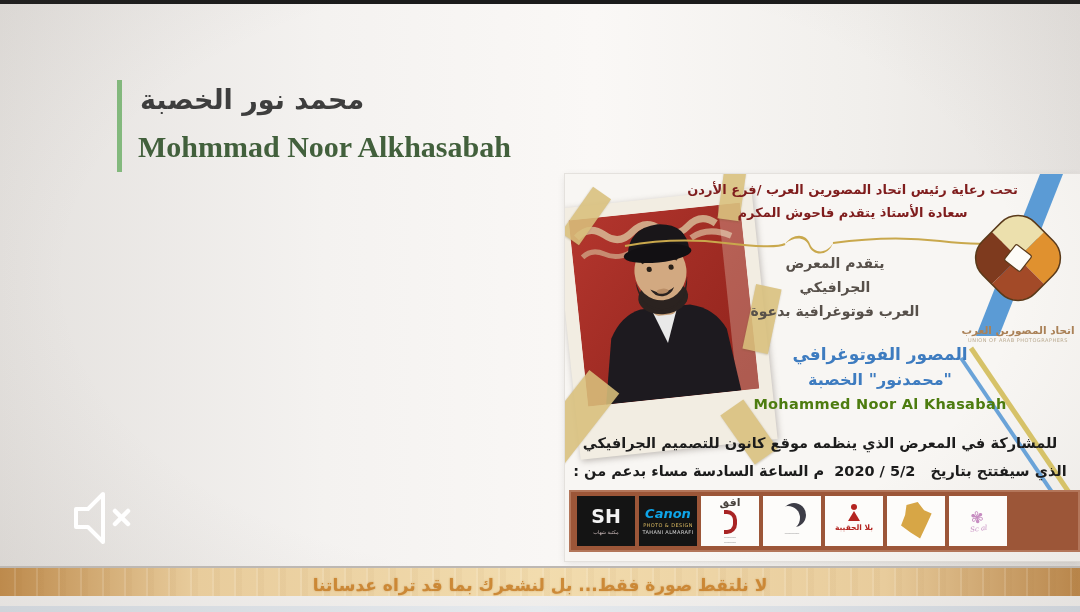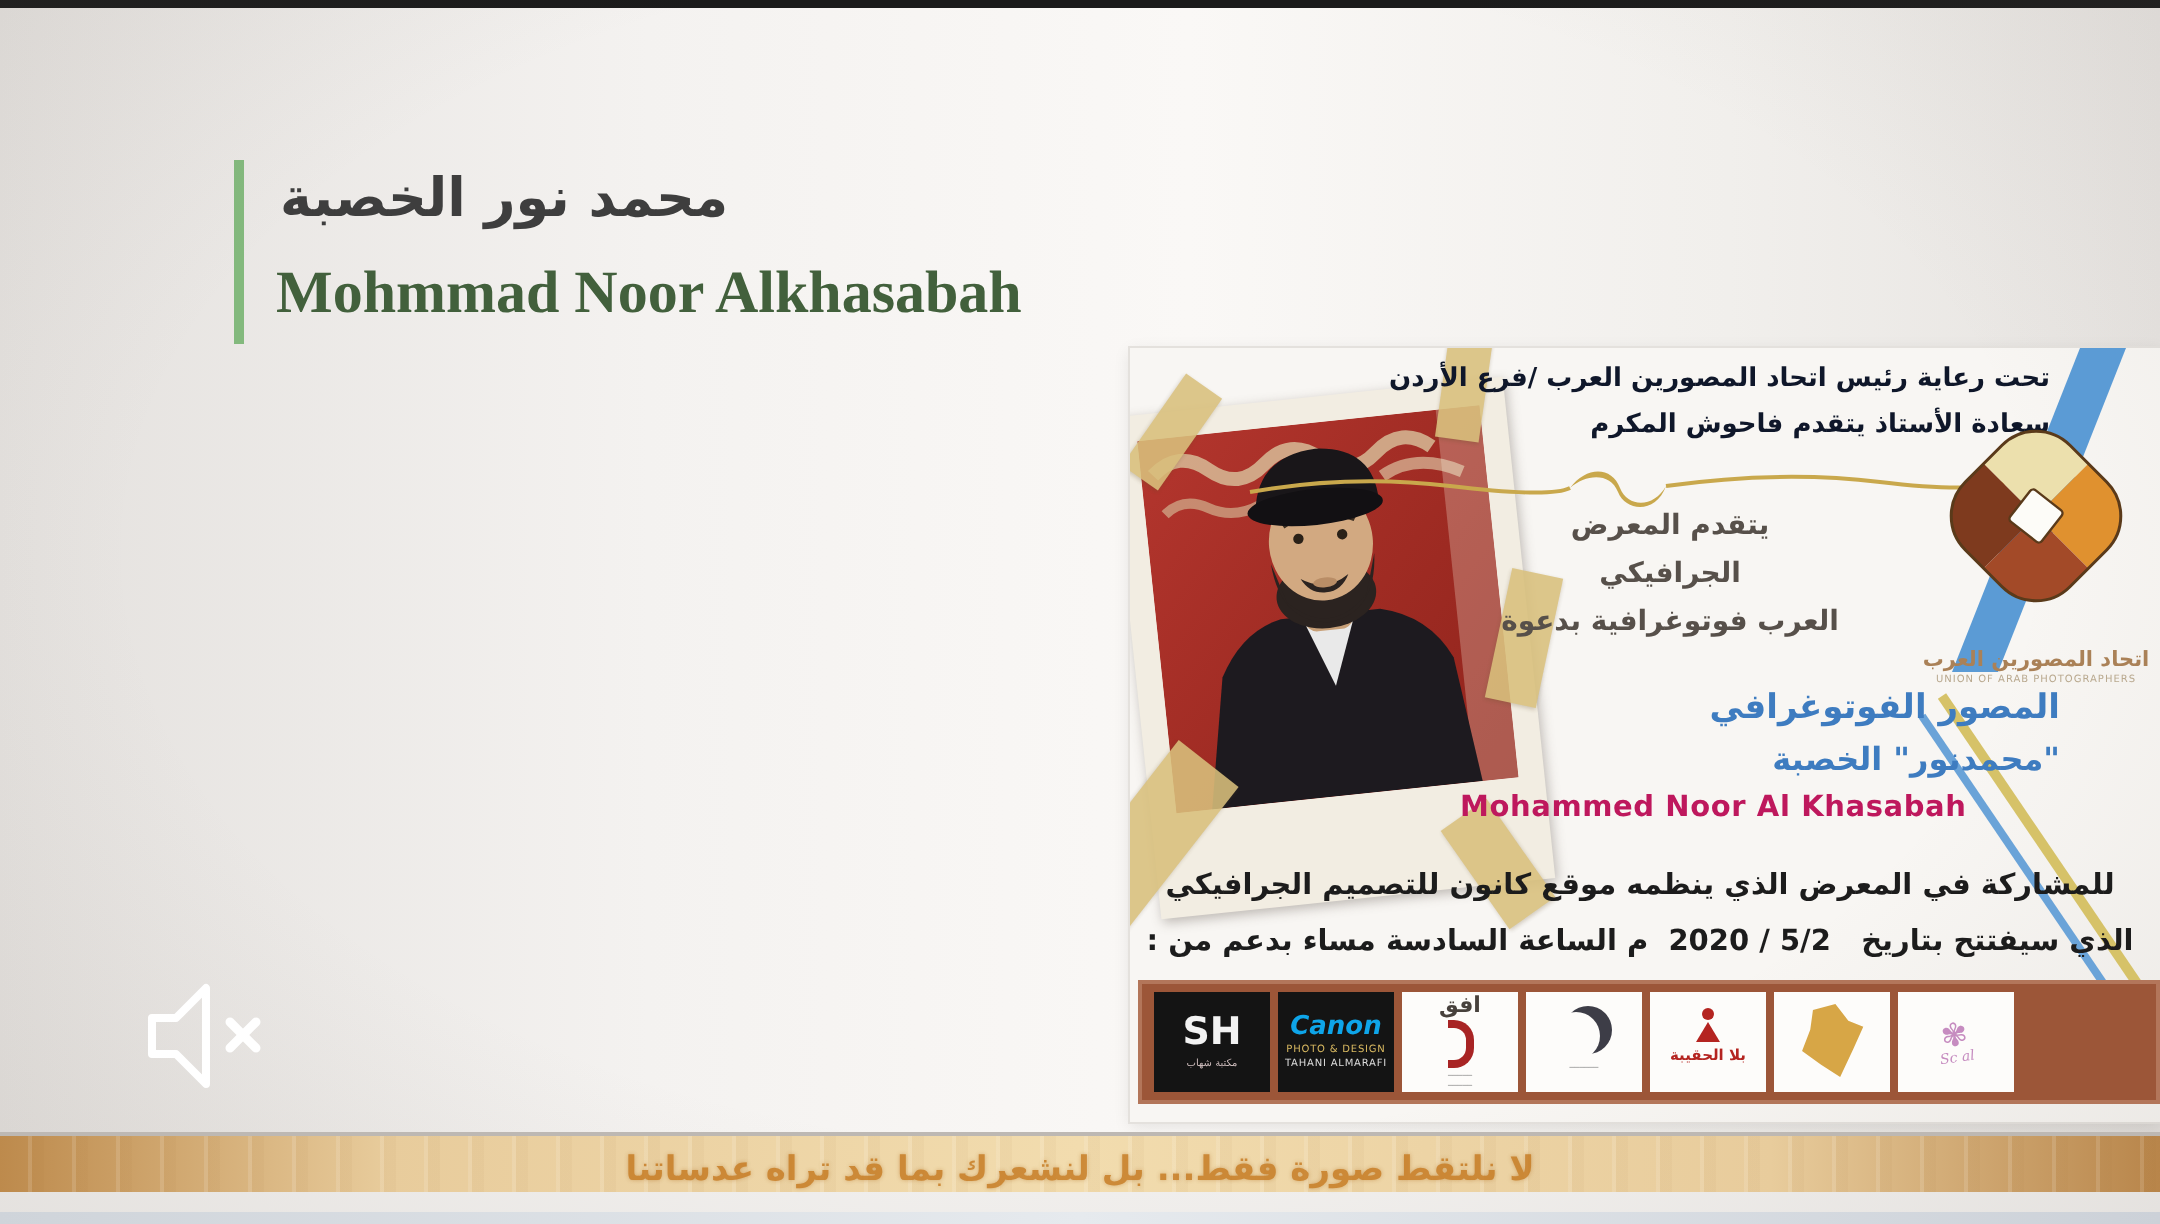--- a/index.html
+++ b/index.html
@@ -12,38 +12,38 @@
          background:radial-gradient(ellipse at 50% 45%,rgba(0,0,0,0) 62%,rgba(110,100,90,.10) 100%);}
   
   .green-bar{position:absolute;left:117px;top:76px;width:5px;height:92px;background:#83b97d;}
   .title-ar{position:absolute;left:140px;top:80px;font-size:27px;font-weight:bold;color:#3e3e3e;
             white-space:nowrap;letter-spacing:.5px;}
   .title-en{position:absolute;left:138px;top:126px;font-family:"Liberation Serif",serif;
             font-size:30px;font-weight:bold;color:#42603c;white-space:nowrap;}
   
   .cert{position:absolute;left:565px;top:170px;width:515px;height:387px;background:#f8f6f3;
         overflow:hidden;box-shadow:0 0 0 1px #e4e1dd,0 2px 8px rgba(0,0,0,.10);}
-  .patron{position:absolute;left:115px;top:4px;width:345px;direction:rtl;
-          color:#0f172a;font-size:13px;font-weight:bold;line-height:1.8;z-index:3;}
+  .patron{position:absolute;left:115px;top:4px;width:345px;text-align:center;direction:rtl;
+          color:#7f1d1d;font-size:13px;font-weight:bold;line-height:1.8;z-index:3;}
   .divider{position:absolute;left:55px;top:55px;z-index:2;}
   .org-logo{position:absolute;left:398px;top:32px;z-index:3;}
   .org-cap{position:absolute;left:388px;top:150px;width:130px;text-align:center;direction:rtl;
            color:#aa8157;font-size:10.5px;font-weight:bold;z-index:3;line-height:1.2;}
   .org-cap .en{display:block;direction:ltr;font-size:5px;font-weight:normal;color:#b9a98f;letter-spacing:.5px;}
   .intro{position:absolute;left:135px;top:78px;width:270px;text-align:center;direction:rtl;
          color:#57504a;font-size:14px;font-weight:bold;line-height:1.7;z-index:3;}
   .polaroid{position:absolute;left:2px;top:24px;width:198px;height:252px;background:#f2ede2;
             transform:rotate(-6deg);box-shadow:1px 2px 6px rgba(80,70,60,.35);z-index:1;
             padding:0;box-sizing:border-box;}
   .polaroid svg{position:absolute;left:13px;top:13px;}
   .tape{position:absolute;background:#d9c07c;opacity:.88;box-shadow:0 1px 2px rgba(100,80,40,.3);z-index:2;}
-  .blue-block{position:absolute;left:165px;top:170px;width:300px;z-index:3;}
+  .blue-block{position:absolute;left:165px;top:170px;width:300px;text-align:center;z-index:3;}
   .blue-block .t1{direction:rtl;color:#3e7cc0;font-size:17px;font-weight:bold;}
   .blue-block .t2{direction:rtl;color:#3e7cc0;font-size:16px;font-weight:bold;margin-top:6px;}
-  .blue-block .t3{color:#be185d;font-size:14.5px;font-weight:bold;margin-top:7px;letter-spacing:.3px;}
+  .blue-block .t3{color:#4d7c0f;font-size:14.5px;font-weight:bold;margin-top:7px;letter-spacing:.3px;}
   .details{position:absolute;left:2px;top:256px;width:506px;text-align:center;direction:rtl;
            color:#1c1c1c;font-size:14.5px;font-weight:bold;z-index:3;line-height:1.9;}
   .decor{position:absolute;left:0;top:0;z-index:2;pointer-events:none;}
   
   .strip{position:absolute;left:4px;top:316px;width:511px;height:62px;background:#9c5638;
          border:2px solid #b3765a;box-sizing:border-box;display:flex;gap:4px;padding:4px 6px;
          align-items:center;z-index:4;}
   .tile{flex:0 0 58px;height:50px;background:#fdfcfa;display:flex;flex-direction:column;
         align-items:center;justify-content:center;overflow:hidden;text-align:center;}
   .tile.dark{background:#141414;}

